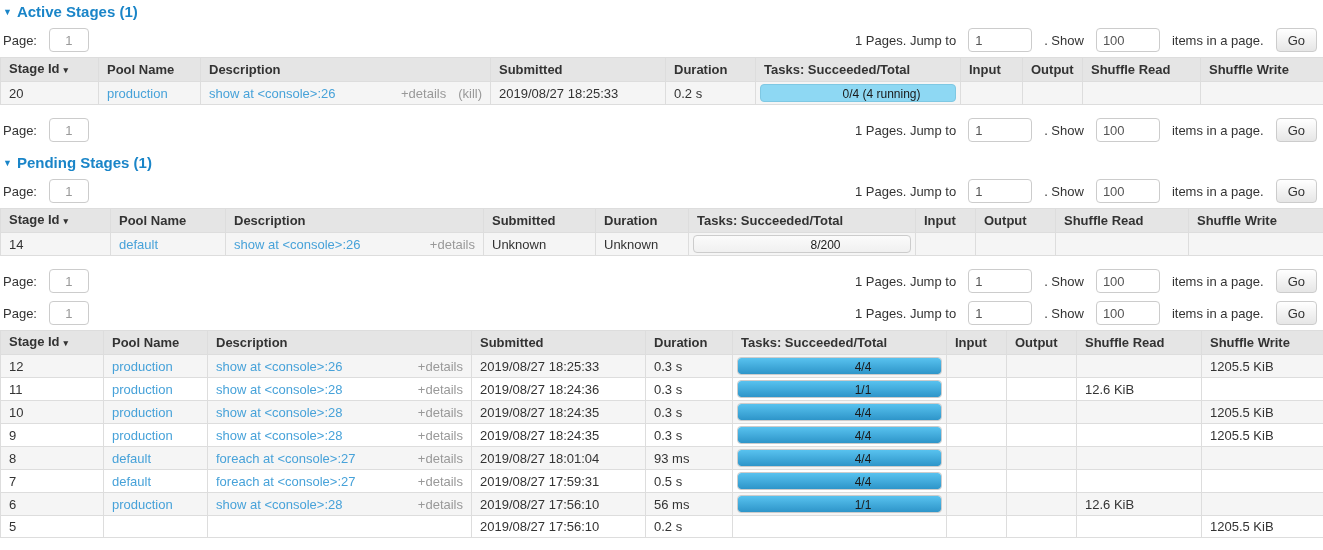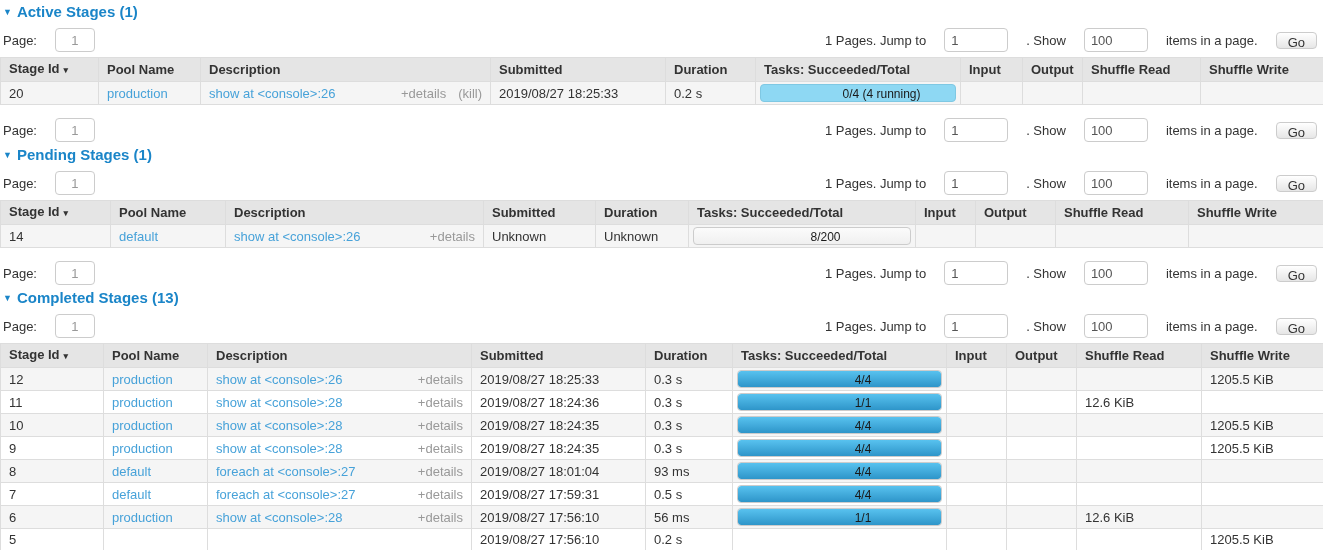--- a/index.html
+++ b/index.html
@@ -5,38 +5,38 @@
   * { box-sizing: border-box; }
   html,body { margin:0; padding:0; }
   body {
     width:1323px; height:550px; overflow:hidden; background:#fff;
     font-family:"Liberation Sans", sans-serif; font-size:13px; color:#333;
   }
   .sec-title {
     margin:3px 0 0 3px; font-size:15px; font-weight:bold;
     color:var(--section-title,#1a85c8); cursor:pointer;
   }
-  section + section .sec-title, .sec-title.later { margin-top:4px; }
+  section + section .sec-title, .sec-title.later { margin-top:12px; }
   .tri { display:inline-block; font-size:9px; vertical-align:2px; margin-right:5px; }
   .page-row {
     display:flex; justify-content:space-between; align-items:center;
     margin:8px 6px 0 3px;
   }
   .page-row.gap { margin-top:13px; }
-  .page-left, .page-right { display:flex; align-items:center; gap:18px; }
+  .page-left, .page-right { display:flex; align-items:center; gap:12px; }
   input {
     font-family:"Liberation Sans", sans-serif; font-size:13px; color:#555;
     border:1px solid #ccc; border-radius:4px; height:24px; padding:2px 6px;
     outline:none;
   }
   .page-input { width:40px; text-align:center; color:#999; }
   .jump-input, .show-input { width:64px; }
   .go-btn {
     font-family:"Liberation Sans", sans-serif; font-size:13px; color:#333;
-    height:17px; padding:2px 11px; border:1px solid #ccc; border-radius:4px;
+    height:24px; padding:2px 11px; border:1px solid #ccc; border-radius:4px;
     background:linear-gradient(to bottom,#ffffff,#e6e6e6); cursor:pointer;
   }
   table.stage-table {
     border-collapse:collapse; table-layout:fixed; width:100%; margin-top:5px;
   }
   .stage-table th, .stage-table td {
     border:1px solid var(--table-border,#ddd); padding:2px 8px;
     text-align:left; white-space:nowrap; overflow:hidden;
     line-height:17px; height:22px; font-size:13px;
   }
@@ -246,23 +246,20 @@
       <span>. Show</span>
       <input class="show-input" value="100" style="">
       <span>items in a page.</span>
       <button class="go-btn">Go</button>
     </div>
   </div>
 </div>
   </section>
 
   <section>
-    <h4 class="sec-title">
-      <span class="tri">▼</span><span class="sec-label">Completed Stages (13)</span>
-    </h4>
     <div class="pag-top">
   <div class="page-row">
     <div class="page-left">
       <span>Page:</span>
       <input class="page-input" value="1" style="">
     </div>
     <div class="page-right">
       <span>1 Pages. Jump to</span>
       <input class="jump-input" value="1" style="">
       <span>. Show</span>

